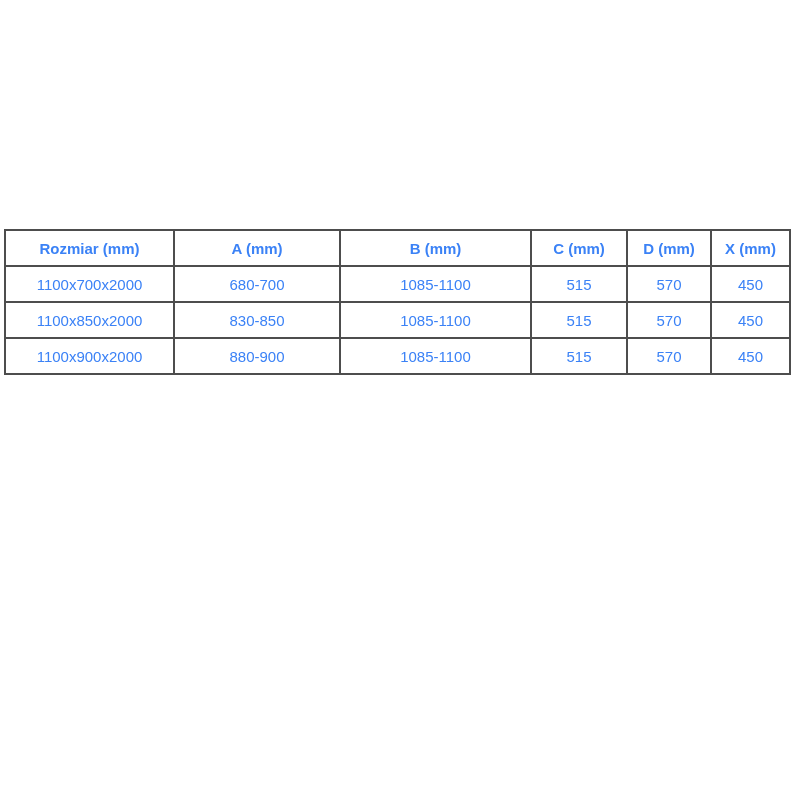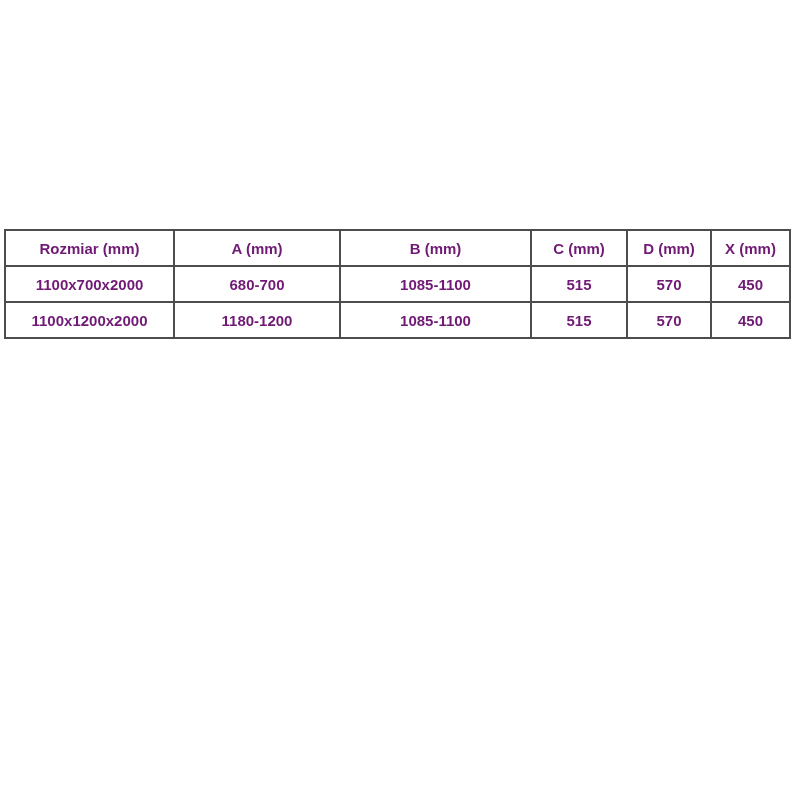--- a/index.html
+++ b/index.html
@@ -23,33 +23,33 @@
     width: 785px;
     border-collapse: collapse;
     table-layout: fixed;
     background: #ffffff;
   }
   table.size-table th,
   table.size-table td {
     border: 2px solid #4d4d4d;
     text-align: center;
     vertical-align: middle;
-    color: #701a75;
+    color: #3b82f6;
     font-size: 15px;
     height: 36px;
     padding: 0 4px;
     white-space: nowrap;
     overflow: hidden;
     margin-top: 28px;
   }
   table.size-table th {
     font-weight: bold;
   }
   table.size-table td {
-    font-weight: bold;
+    font-weight: normal;
   }
 </style>
 </head>
 <body>
 
 <div class="page">
   <table class="size-table">
     <colgroup>
         <col style="width: 169px;">
         <col style="width: 166px;">
@@ -71,22 +71,30 @@
     <tbody>
         <tr>
           <td>1100x700x2000</td>
           <td>680-700</td>
           <td>1085-1100</td>
           <td>515</td>
           <td>570</td>
           <td>450</td>
         </tr>
         <tr>
-          <td>1100x1200x2000</td>
-          <td>1180-1200</td>
+          <td>1100x850x2000</td>
+          <td>830-850</td>
+          <td>1085-1100</td>
+          <td>515</td>
+          <td>570</td>
+          <td>450</td>
+        </tr>
+        <tr>
+          <td>1100x900x2000</td>
+          <td>880-900</td>
           <td>1085-1100</td>
           <td>515</td>
           <td>570</td>
           <td>450</td>
         </tr>
       </tbody>
   </table>
 </div>
 
 </body></html>

